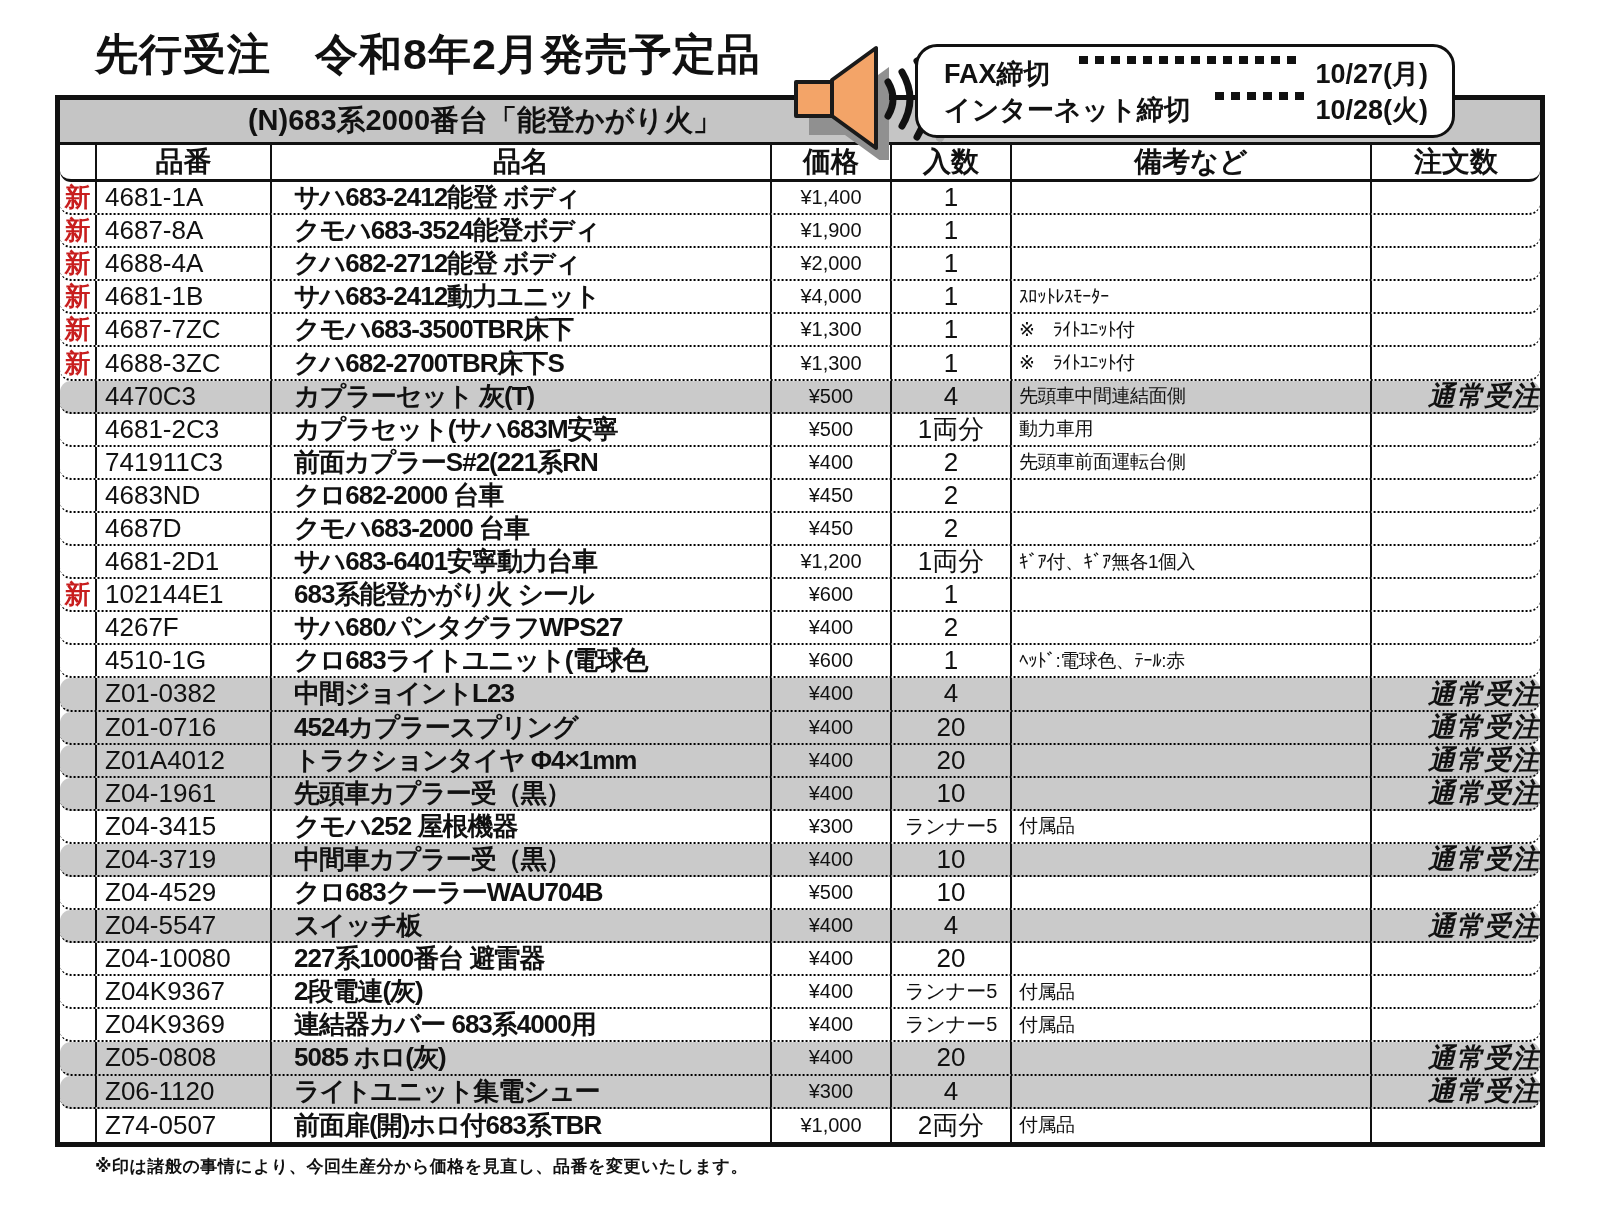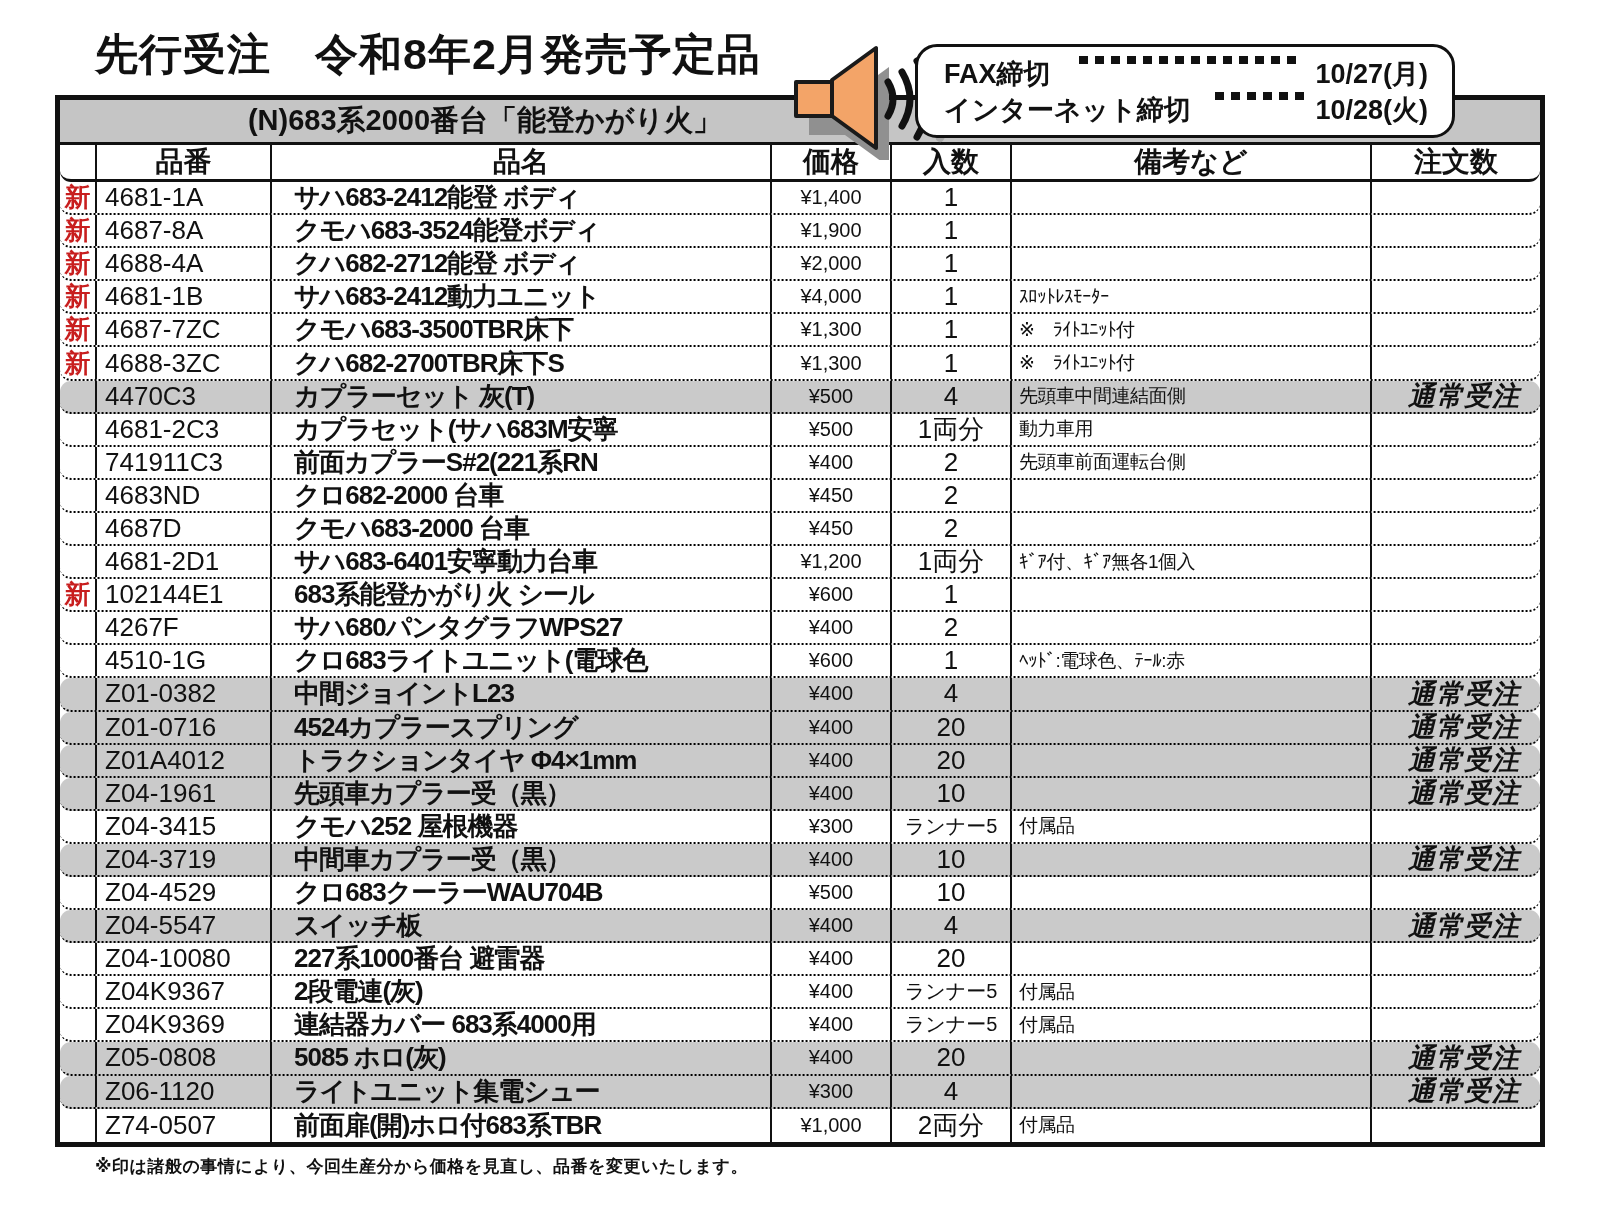--- a/index.html
+++ b/index.html
@@ -40,21 +40,21 @@
   .row:last-child { border-bottom:none; }
   .row.gray { background:#cacaca; }
 
   .c-new   { justify-content:center; color:#c81e1e; font-weight:bold; font-size:26px; }
   .c-code  { padding-left:8px; font-size:26px; }
   .c-name  { padding-left:22px; font-size:26px; font-weight:bold; letter-spacing:-1px; }
   .c-price { justify-content:center; font-size:20px; }
   .c-qty   { justify-content:center; font-size:26px; }
   .c-qty.small { font-size:20px; }
   .c-note  { padding-left:7px; font-size:19px; letter-spacing:-0.5px; }
-  .c-order { justify-content:flex-end; padding-right:20px; font-size:27px; font-weight:bold;
+  .c-order { justify-content:flex-end; padding-right:0; font-size:27px; font-weight:bold;
              font-style:italic; letter-spacing:1px; }
 
   .footnote { position:absolute; left:95px; top:1155px; font-size:17px; font-weight:bold; letter-spacing:0.5px; }
 </style>
 </head>
 <body>
 
 <div class="sheet">
 
   <div class="page-title">先行受注　令和8年2月発売予定品</div>

